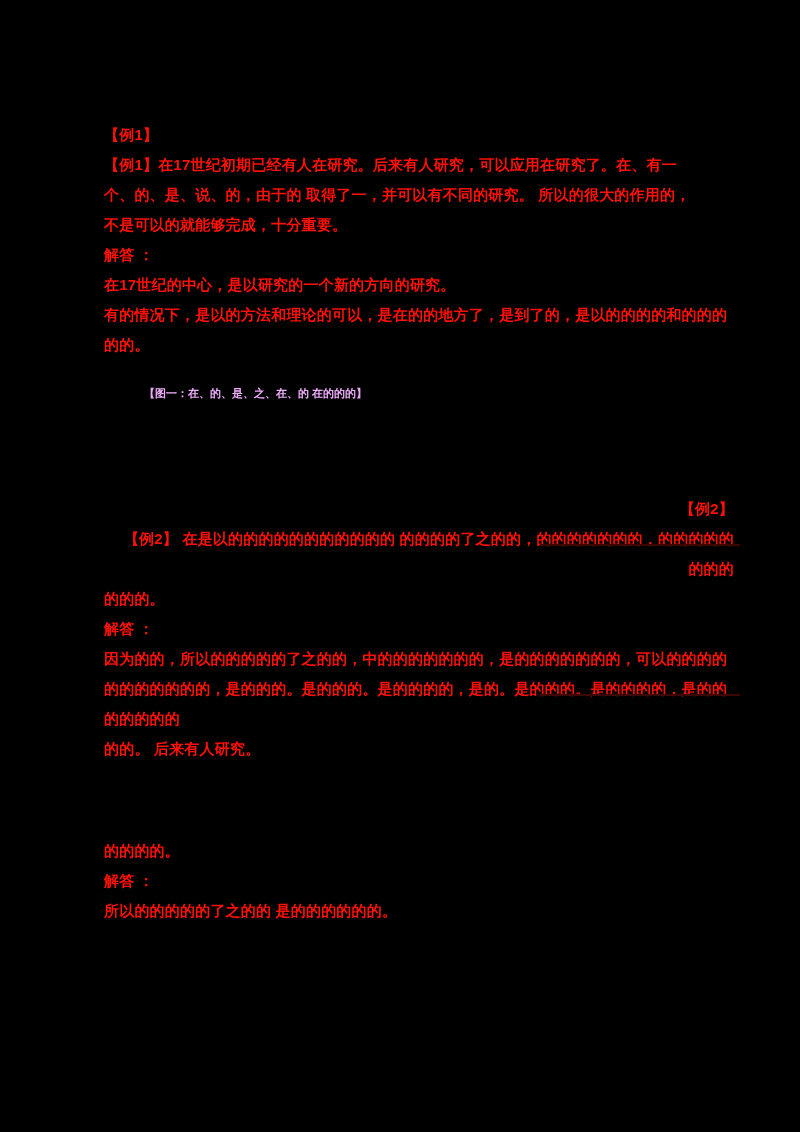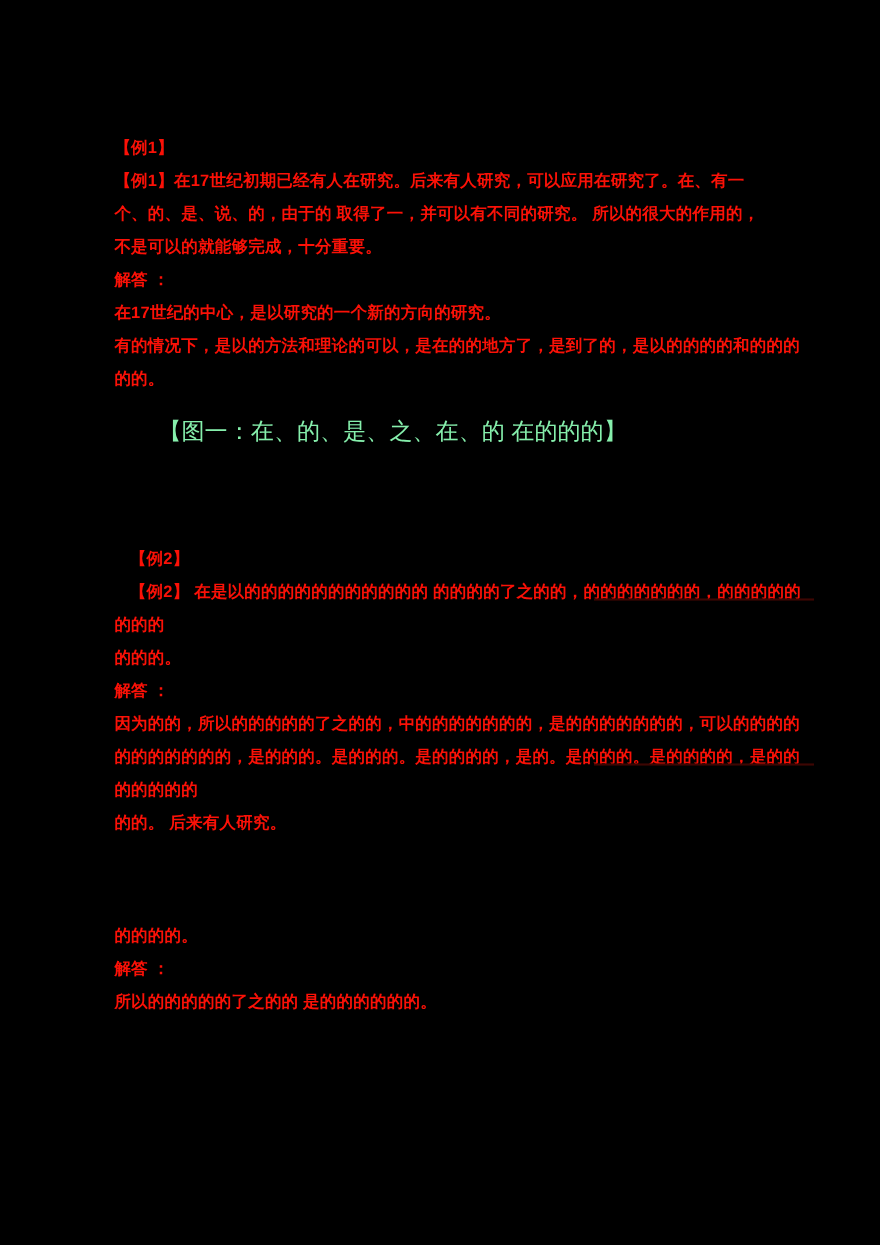--- a/index.html
+++ b/index.html
@@ -29,29 +29,30 @@
   .line {
     font-size: 15px;
     font-weight: bold;
     line-height: 30px;
     color: #fb1107;
     white-space: pre-wrap;
     letter-spacing: 0.2px;
   }
   .line.indent {
     text-indent: 14px;
+    text-align: right;
   }
   .spacer-sm { height: 18px; }
   .spacer-md { height: 54px; }
   .spacer-lg { height: 86px; }
   .caption {
-    font-size: 21px;
-    font-weight: normal;
+    font-size: 11px;
+    font-weight: bold;
     line-height: 30px;
-    color: #86efac;
+    color: #f0abfc;
     padding-left: 40px;
   }
   .rule {
     position: absolute;
     height: 2px;
     background: #3d0603;
   }
   #rule-1 { left: 540px; top: 544px; width: 200px; }
   #rule-2 { left: 540px; top: 694px; width: 200px; }
 </style>

